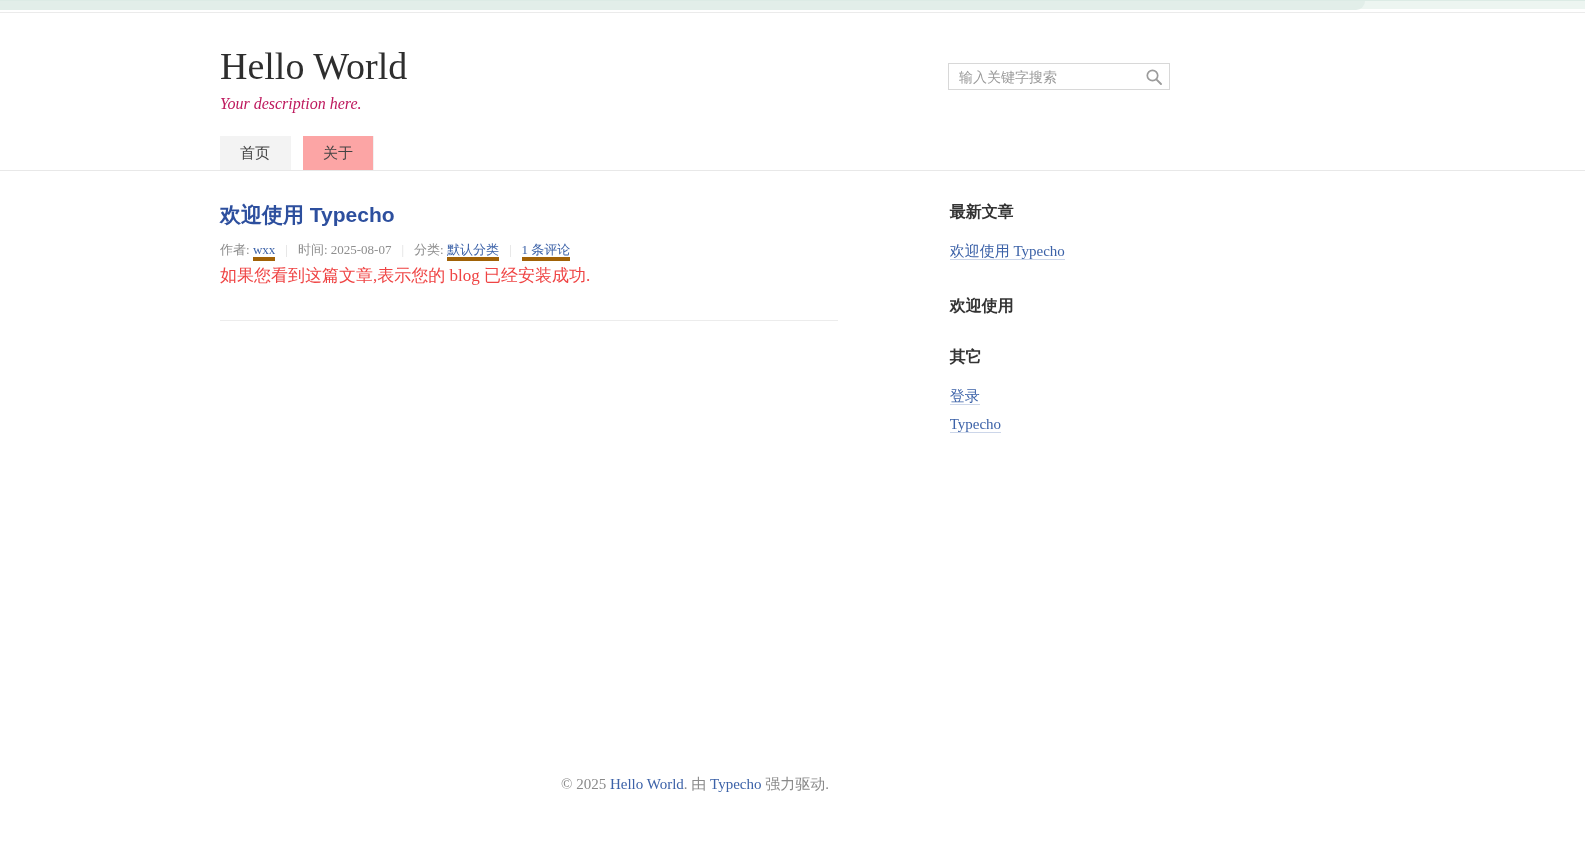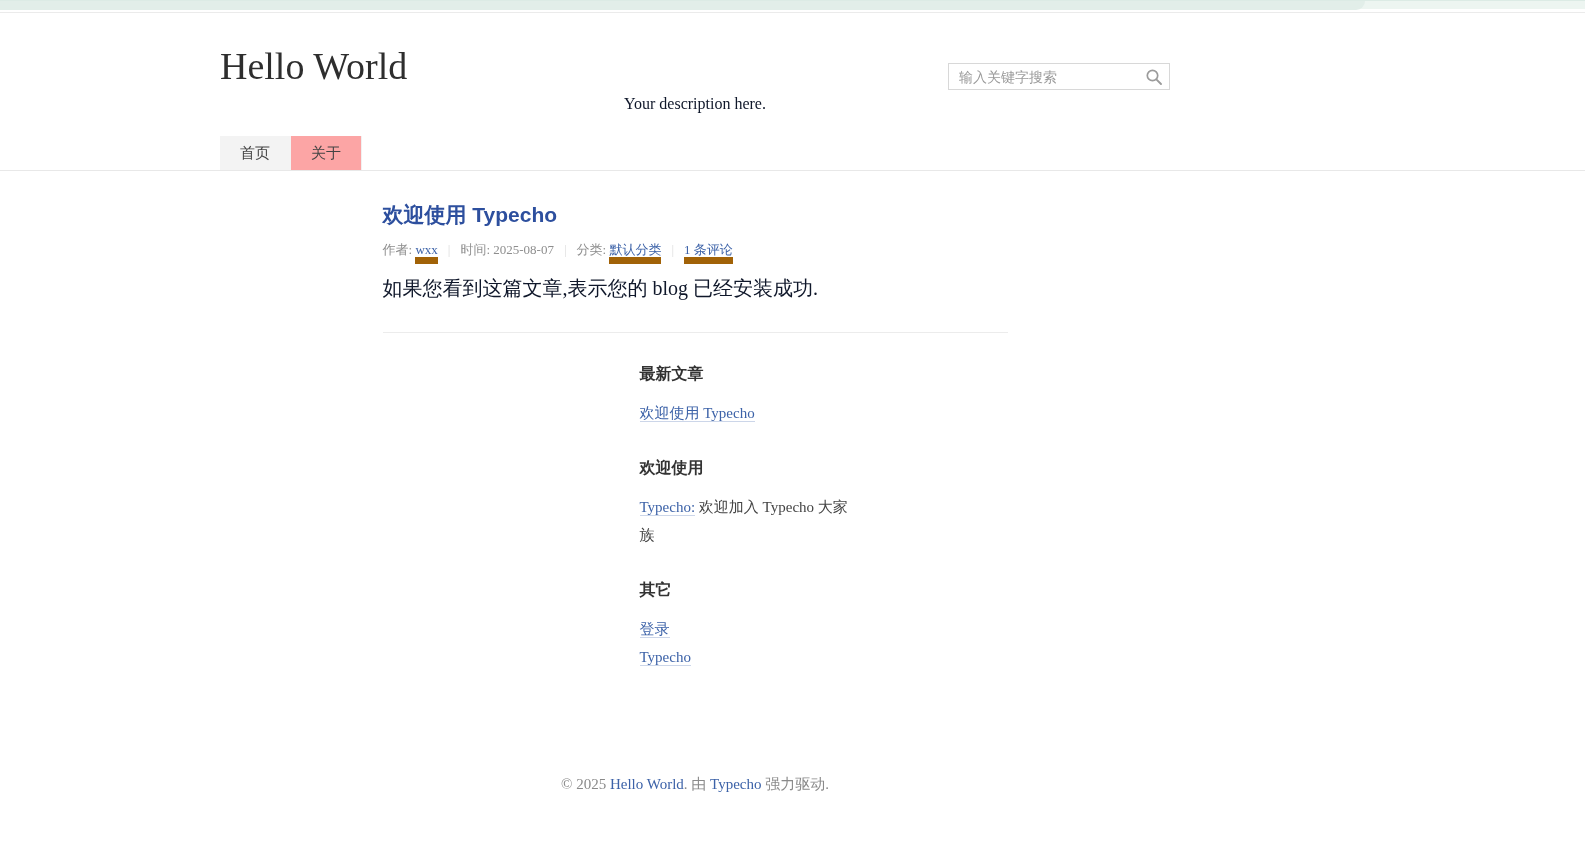--- a/index.html
+++ b/index.html
@@ -19,46 +19,46 @@
   .chrome-gap { height: 3px; background: #fff; }
   .chrome-rule { height: 1px; background: #ebebeb; }
 
   
   .header-outer { background: #fff; border-bottom: 1px solid #e8e8e8; }
   .header-inner { width: 950px; margin-left: 220px; position: relative; padding-top: 32px; }
   .site-title { margin: 0; font-family: "Liberation Serif", "DejaVu Serif", serif;
                 font-weight: 400; font-size: 38px; line-height: 42px; color: #2e2e2e; }
   .site-title a { color: #2e2e2e; }
   .site-desc { margin: 6px 0 0; font-family: "Liberation Serif", "DejaVu Serif", serif;
-               font-size: 16px; line-height: 21px; color: #0f172a; text-align: center; }
+               font-style: italic; font-size: 16px; line-height: 21px; color: #be185d; }
   .search-box { position: absolute; top: 50px; right: 0; width: 222px; height: 27px; }
   .search-input { width: 100%; height: 27px; border: 1px solid #d8d8d8; background: #fff;
                   padding: 0 32px 0 10px; font-size: 14px; color: #444; outline: none;
                   font-family: "Liberation Sans", sans-serif; }
   .search-input::placeholder { color: #9a9a9a; opacity: 1; }
   .search-icon { position: absolute; right: 7px; top: 5px; width: 18px; height: 18px; cursor: pointer; }
 
-  .main-nav { margin-top: 22px; display: flex; }
+  .main-nav { margin-top: 22px; display: flex; gap: 12px; }
   .nav-item { min-width: 71px; height: 34px; line-height: 34px; text-align: center;
               padding: 0 12px; font-size: 15px; color: #444; background: #fca5a5;
               border-right: 1px solid #f1f1f1; cursor: pointer; }
   .nav-item.active { background: #f3f3f3; border-right: 1px solid #f3f3f3; }
 
   
-  .main-row { display: flex; width: 950px; margin-left: 220px; min-height: 585px; align-items: center; flex-direction: column; }
+  .main-row { display: flex; width: 950px; margin-left: 220px; min-height: 585px; align-items: flex-start; }
   .content-col { width: 625px; }
   .sidebar-col { width: 223px; margin-left: 112px; }
 
   .post-title { display: inline-block; margin-top: 30px; font-size: 21px; line-height: 27px;
                 font-weight: 700; color: #2d4f9e; }
   .post-meta { margin-top: 12px; font-size: 13px; line-height: 20px; color: #8e8e8e;
                font-family: "Liberation Serif", "DejaVu Serif", serif; }
   .post-meta .sep { color: #dcdcdc; margin: 0 10px; }
-  .meta-link { color: #3c62a8; border-bottom: 7px solid #a16207; }
-  .post-body { margin-top: 16px; font-size: 20px; line-height: 24px; color: #0f172a;
+  .meta-link { color: #3c62a8; border-bottom: 4px solid #a16207; }
+  .post-body { margin-top: 4px; font-size: 17px; line-height: 24px; color: #ef4444;
                font-family: "Liberation Serif", "DejaVu Serif", serif; }
   .post-rule { border: 0; border-top: 1px solid #ececec; margin: 32px 0 0; }
 
   
   .widget { margin-top: 30px; margin-bottom: 26px; }
   .widget-title { margin: 0 0 15px; font-size: 16px; line-height: 21px; font-weight: 700; color: #333; }
   .widget ul { margin: 0; padding: 0; list-style: none; }
   .widget li { line-height: 28px; font-size: 15px;
                font-family: "Liberation Serif", "DejaVu Serif", serif; color: #444; }
   .side-link { color: #3c62a8; border-bottom: 1px solid #ccd6e9; }
@@ -118,25 +118,20 @@
       <h3 class="widget-title">最新文章</h3>
       <ul>
         <li>
           <a class="side-link">欢迎使用 Typecho</a>
         </li>
       </ul>
     </div>
 
     <div class="widget">
       <h3 class="widget-title">欢迎使用</h3>
-      <ul>
-        <li>
-          <a class="side-link">Typecho:</a><span class="comment-text"> 欢迎加入 Typecho 大家族</span>
-        </li>
-      </ul>
     </div>
 
 
 
     <div class="widget">
       <h3 class="widget-title">其它</h3>
       <ul>
         <li>
           <a class="side-link">登录</a>
         </li>

